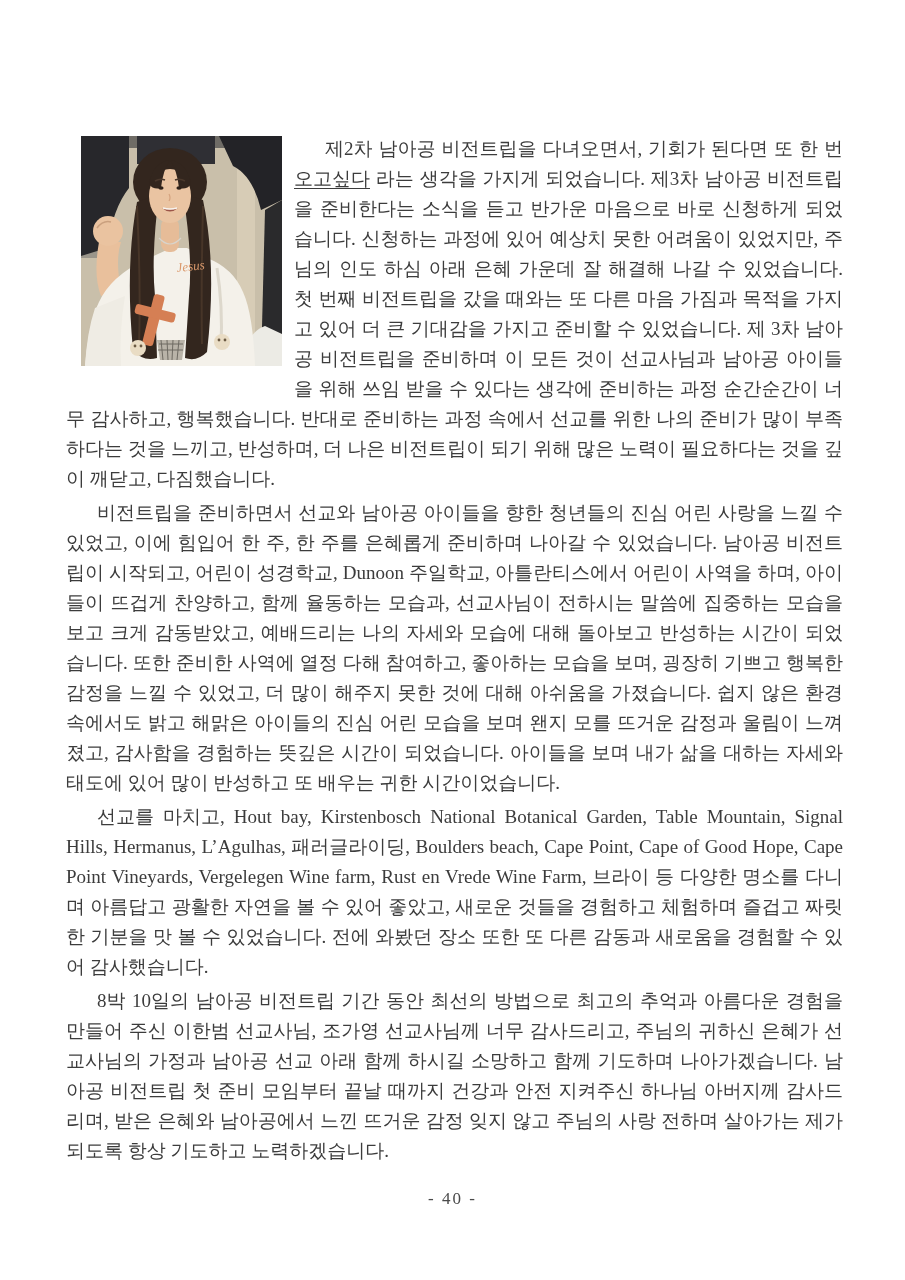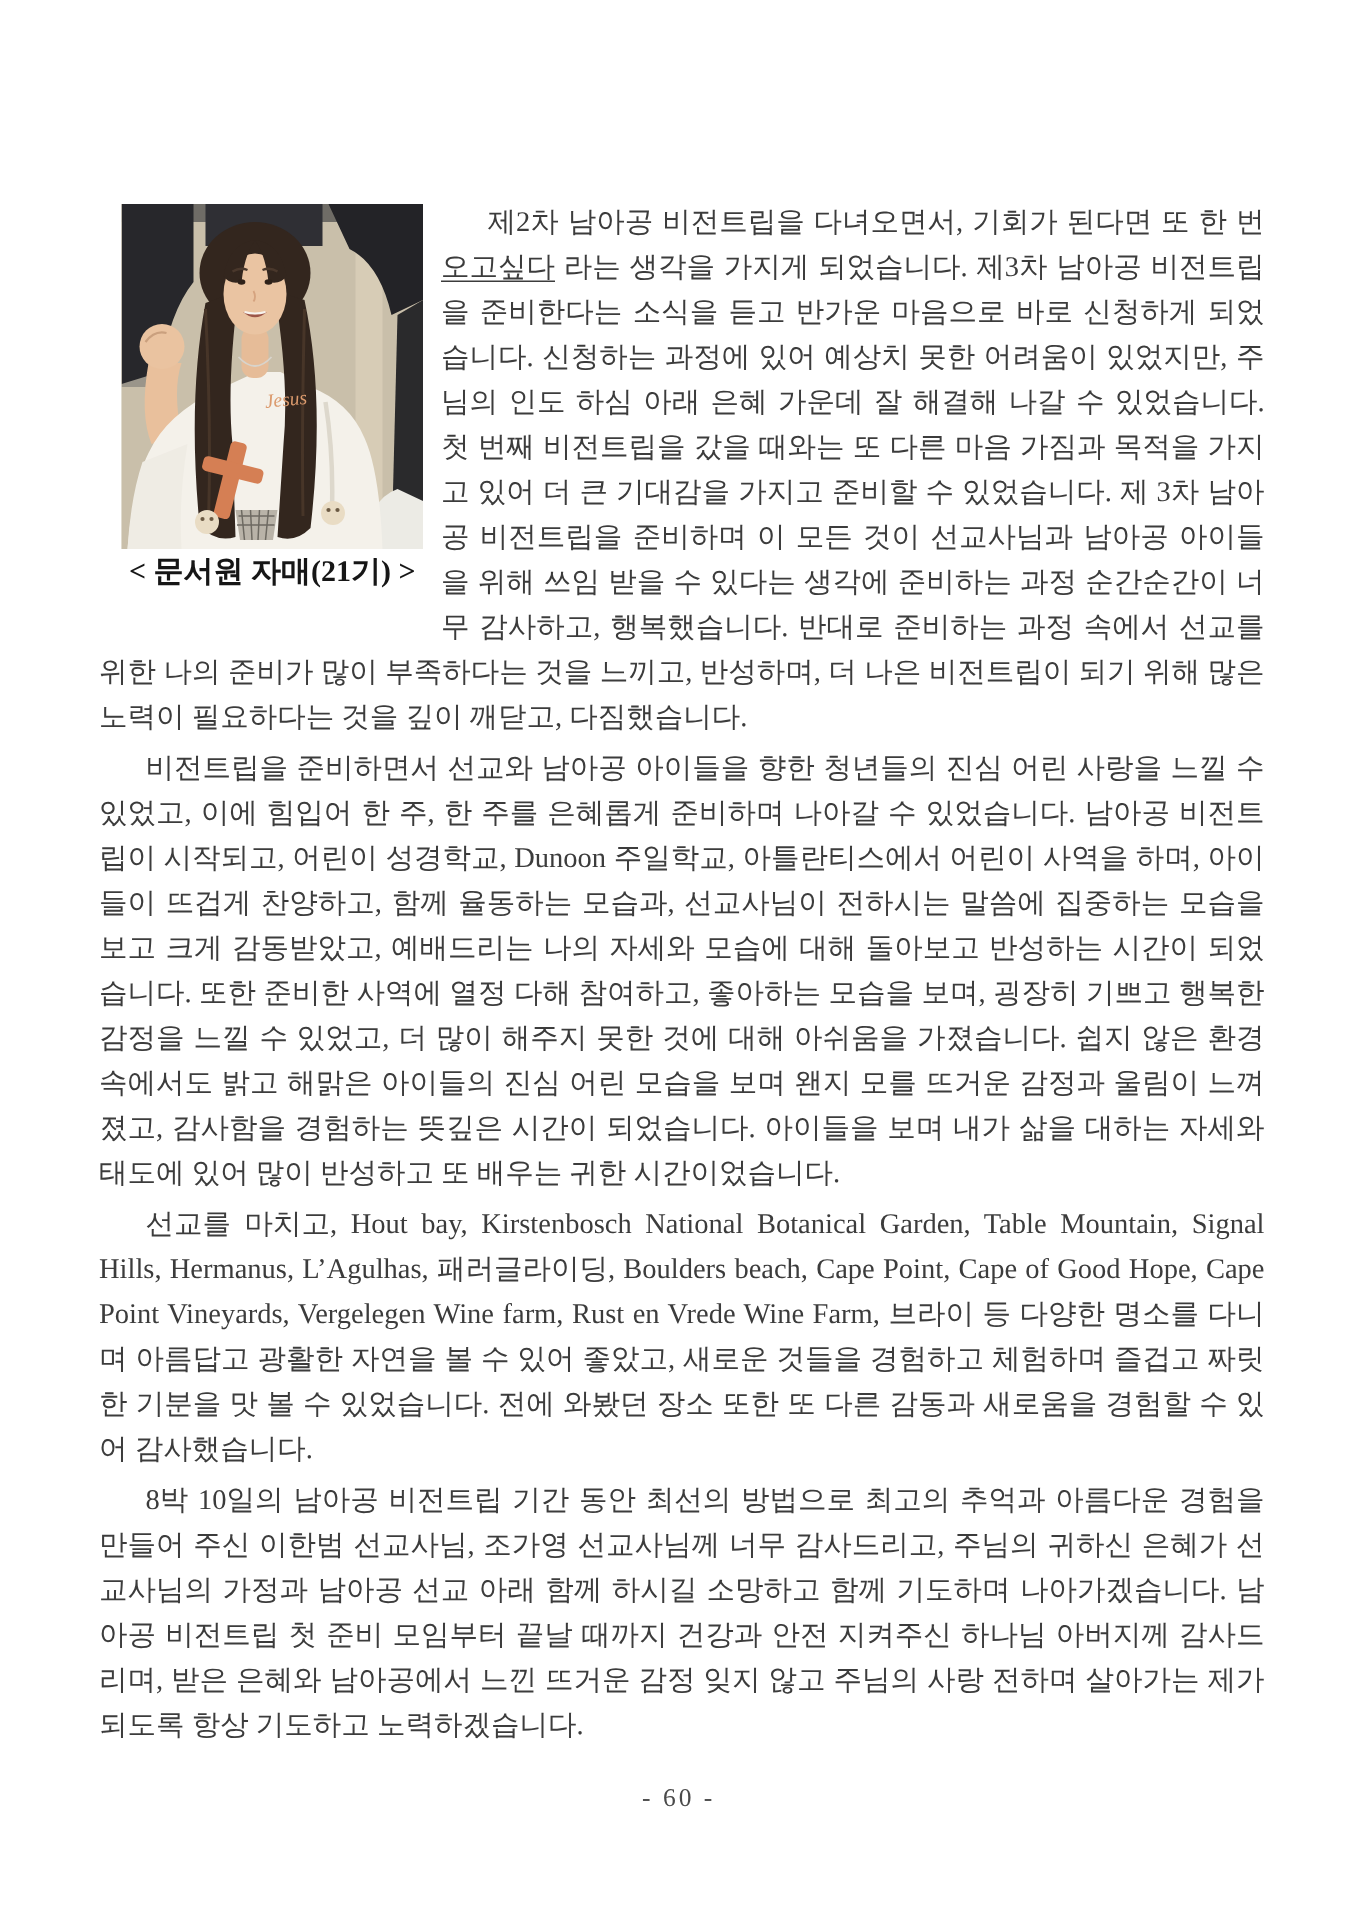--- a/index.html
+++ b/index.html
@@ -124,27 +124,26 @@
             <path d="M78 208 h24 M77 214 h25 M80 204 l2 20 M86 204 l1 20 M92 204 l-1 20 M98 204 l-2 20" stroke="#6e6a62" stroke-width="1" fill="none"></path>
           </g>
           <circle cx="57" cy="212" r="8" fill="#e9dcc4"></circle>
           <circle cx="141" cy="206" r="8" fill="#e9dcc4"></circle>
           <circle cx="54" cy="210" r="1.4" fill="#6b5a43"></circle>
           <circle cx="60" cy="210" r="1.4" fill="#6b5a43"></circle>
           <circle cx="138" cy="204" r="1.4" fill="#6b5a43"></circle>
           <circle cx="144" cy="204" r="1.4" fill="#6b5a43"></circle>
         </svg>
       </div>
-      <figcaption class="photo-caption">&lt; 문서원 자매(21기) &gt;</figcaption>
     </figure>
 
     <p><span>제2차 남아공 비전트립을 다녀오면서, 기회가 된다면 또 한 번 </span><span class="u-phrase">오고싶다</span><span> 라는 생각을 가지게 되었습니다. 제3차 남아공 비전트립을 준비한다는 소식을 듣고 반가운 마음으로 바로 신청하게 되었습니다. 신청하는 과정에 있어 예상치 못한 어려움이 있었지만, 주님의 인도 하심 아래 은혜 가운데 잘 해결해 나갈 수 있었습니다. 첫 번째 비전트립을 갔을 때와는 또 다른 마음 가짐과 목적을 가지고 있어 더 큰 기대감을 가지고 준비할 수 있었습니다. 제 3차 남아공 비전트립을 준비하며 이 모든 것이 선교사님과 남아공 아이들을 위해 쓰임 받을 수 있다는 생각에 준비하는 과정 순간순간이 너무 감사하고, 행복했습니다. 반대로 준비하는 과정 속에서 선교를 위한 나의 준비가 많이 부족하다는 것을 느끼고, 반성하며, 더 나은 비전트립이 되기 위해 많은 노력이 필요하다는 것을 깊이 깨닫고, 다짐했습니다.</span></p>
 
     <p>비전트립을 준비하면서 선교와 남아공 아이들을 향한 청년들의 진심 어린 사랑을 느낄 수 있었고, 이에 힘입어 한 주, 한 주를 은혜롭게 준비하며 나아갈 수 있었습니다. 남아공 비전트립이 시작되고, 어린이 성경학교, Dunoon 주일학교, 아틀란티스에서 어린이 사역을 하며, 아이들이 뜨겁게 찬양하고, 함께 율동하는 모습과, 선교사님이 전하시는 말씀에 집중하는 모습을 보고 크게 감동받았고, 예배드리는 나의 자세와 모습에 대해 돌아보고 반성하는 시간이 되었습니다. 또한 준비한 사역에 열정 다해 참여하고, 좋아하는 모습을 보며, 굉장히 기쁘고 행복한 감정을 느낄 수 있었고, 더 많이 해주지 못한 것에 대해 아쉬움을 가졌습니다. 쉽지 않은 환경 속에서도 밝고 해맑은 아이들의 진심 어린 모습을 보며 왠지 모를 뜨거운 감정과 울림이 느껴졌고, 감사함을 경험하는 뜻깊은 시간이 되었습니다. 아이들을 보며 내가 삶을 대하는 자세와 태도에 있어 많이 반성하고 또 배우는 귀한 시간이었습니다.</p>
 
     <p>선교를 마치고, Hout bay, Kirstenbosch National Botanical Garden, Table Mountain, Signal Hills, Hermanus, L’Agulhas, 패러글라이딩, Boulders beach, Cape Point, Cape of Good Hope, Cape Point Vineyards, Vergelegen Wine farm,  Rust en Vrede Wine Farm, 브라이 등 다양한 명소를 다니며 아름답고 광활한 자연을 볼 수 있어 좋았고, 새로운 것들을 경험하고 체험하며 즐겁고 짜릿한 기분을 맛 볼 수 있었습니다. 전에 와봤던 장소 또한 또 다른 감동과 새로움을 경험할 수 있어 감사했습니다.</p>
 
     <p>8박 10일의 남아공 비전트립 기간 동안 최선의 방법으로 최고의 추억과 아름다운 경험을 만들어 주신 이한범 선교사님, 조가영 선교사님께 너무 감사드리고, 주님의 귀하신 은혜가 선교사님의 가정과 남아공 선교 아래 함께 하시길 소망하고 함께 기도하며 나아가겠습니다. 남아공 비전트립 첫 준비 모임부터 끝날 때까지 건강과 안전 지켜주신 하나님 아버지께 감사드리며, 받은 은혜와 남아공에서 느낀 뜨거운 감정 잊지 않고 주님의 사랑 전하며 살아가는 제가 되도록 항상 기도하고 노력하겠습니다.</p>
 
   </div>
 
-  <div class="page-number">- 60 -</div>
+  <div class="page-number">- 40 -</div>
 </div>
 
 </body></html>

